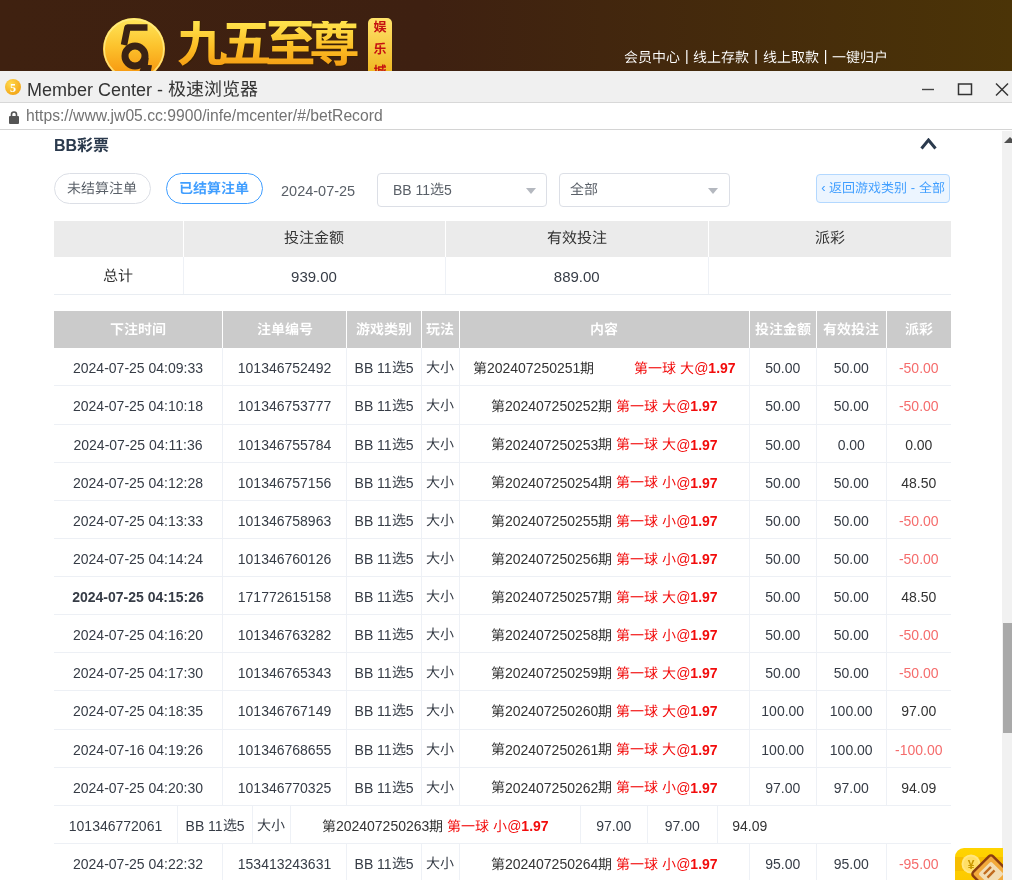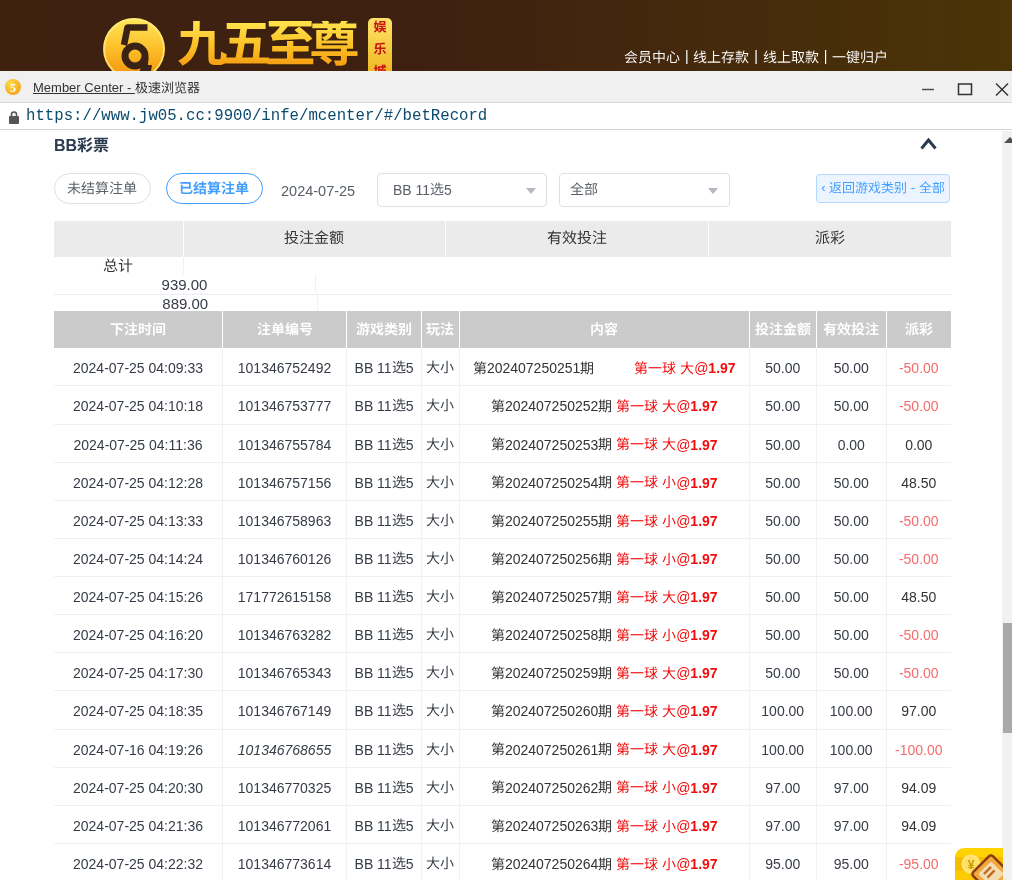--- a/index.html
+++ b/index.html
@@ -6,25 +6,25 @@
  font-family:"Liberation Sans",sans-serif;position:relative;}
 svg.cj{height:1em;vertical-align:-0.193em;overflow:visible;fill:currentColor;}
 
 #banner{position:absolute;left:0;top:0;width:1012px;height:71px;
  background:linear-gradient(90deg,#3f2110 0%,#3e2011 42%,#4b3407 100%);}
 #nav{position:absolute;left:624px;top:49px;width:280px;color:#fff;font-size:14px;white-space:nowrap;}
 #nav .sp{position:relative;top:-1px;padding:0 1px;}
 
 #titlebar{position:absolute;left:0;top:71px;width:1012px;height:32px;background:#f0f0f0;
  border-bottom:1px solid #d8d8d8;}
-#tbtext{position:absolute;left:33px;top:9px;font-size:13px;color:#333;text-decoration:underline;}
+#tbtext{position:absolute;left:27px;top:9px;font-size:18px;color:#333;}
 
 #urlbar{position:absolute;left:0;top:103px;width:1012px;height:27px;background:#fff;
  border-bottom:1px solid #d4d4d4;}
-#urltext{position:absolute;left:26px;top:4px;font-size:15.7px;color:#0c4a6e;font-family:Liberation Mono, monospace;}
+#urltext{position:absolute;left:26px;top:4px;font-size:15.7px;color:#737373;}
 
 #ptitle{position:absolute;left:54px;top:136.5px;font-size:16px;font-weight:bold;color:#2b3a4d;}
 .btn{position:absolute;top:172.5px;height:31.5px;border-radius:16px;background:#fff;
  font-size:14px;text-align:center;line-height:30px;}
 #btn1{left:54px;width:96.5px;border:1px solid #dcdfe6;color:#5a6068;}
 #btn2{left:166px;width:96.5px;border:1px solid #409eff;color:#409eff;font-weight:bold;}
 #date{position:absolute;left:281px;top:183px;font-size:14.5px;color:#5a6068;}
 .sel{position:absolute;top:172.5px;height:34px;border:1px solid #dcdfe6;border-radius:4px;
  font-size:14px;color:#5a6068;line-height:32px;background:#fff;}
 .sel .ar{position:absolute;width:0;height:0;border-left:5.5px solid transparent;
@@ -33,21 +33,21 @@
 #sel1 .ar{left:148px;}
 #sel2{left:558.5px;width:171.5px;padding-left:10px;}
 #sel2 .ar{left:148px;}
 #backbtn{position:absolute;left:816px;top:174px;width:134px;height:29px;background:#ecf5ff;
  border:1px solid #b3d8ff;border-radius:4px;color:#409eff;font-size:13px;text-align:center;line-height:26px;white-space:nowrap;}
 
 #sum{position:absolute;left:54px;top:221px;width:896.5px;}
 #sum .shr{display:flex;height:35.5px;background:#ebebeb;}
 #sum .shc{border-right:1px solid #fff;height:100%;display:flex;align-items:center;justify-content:center;
  font-size:15px;color:#333;}
-#sum .sbr{display:flex;height:38px;background:#fff;border-bottom:1px solid #e9edf2;flex-direction:column;}
+#sum .sbr{display:flex;height:38px;background:#fff;border-bottom:1px solid #e9edf2;}
 #sum .sbc{border-right:1px solid #eef1f6;height:100%;display:flex;align-items:center;justify-content:center;
  font-size:15px;color:#363c46;padding-top:2px;}
 
 #tbl{position:absolute;left:54px;top:311px;width:896.5px;}
 #thead{display:flex;height:37.3px;background:#cbcbcb;}
 .hc{border-right:1px solid #fff;height:100%;display:flex;align-items:center;justify-content:center;
  font-size:14px;color:#fff;font-weight:bold;}
 .tr{display:flex;height:38.14px;background:#fff;border-bottom:1px solid #edf0f5;}
 .c{border-right:1px solid #eef1f6;height:100%;display:flex;align-items:center;justify-content:center;
  font-size:14px;color:#363c46;white-space:pre;padding-top:3px;}
@@ -542,21 +542,21 @@
             <use href="#r4e00" x="1"></use>
             <use href="#r7403" x="2"></use>
           </svg> <svg class="cj" style="width:1em;" viewBox="0 -0.8 1 1">
             <use href="#r5c0f" x="0"></use>
           </svg>@<b>1.97</b></span></div>
       <div class="c" style="width:66.5px;">50.00</div>
       <div class="c" style="width:70.5px;">50.00</div>
       <div class="c" style="width:63.5px;border-right:none;"><span class="pr">-50.00</span></div>
     </div>
     <div class="tr">
-      <div class="c" style="width:169px;">2024-07-25 04:15:26</div>
+      <div class="c" style="width:169px;font-weight:bold;">2024-07-25 04:15:26</div>
       <div class="c" style="width:124px;">171772615158</div>
       <div class="c" style="width:75px;">BB 11<svg class="cj" style="width:1em;" viewBox="0 -0.8 1 1">
           <use href="#r9009" x="0"></use>
         </svg>5</div>
       <div class="c" style="width:37.5px;"><svg class="cj" style="width:2em;" viewBox="0 -0.8 2 1">
           <use href="#r5927" x="0"></use>
           <use href="#r5c0f" x="1"></use>
         </svg></div>
       <div class="c" style="width:290.5px;"><span class="dk"><svg class="cj" style="width:1em;" viewBox="0 -0.8 1 1">
             <use href="#r7b2c" x="0"></use>
@@ -643,21 +643,21 @@
             <use href="#r7403" x="2"></use>
           </svg> <svg class="cj" style="width:1em;" viewBox="0 -0.8 1 1">
             <use href="#r5927" x="0"></use>
           </svg>@<b>1.97</b></span></div>
       <div class="c" style="width:66.5px;">100.00</div>
       <div class="c" style="width:70.5px;">100.00</div>
       <div class="c" style="width:63.5px;border-right:none;"><span class="dk">97.00</span></div>
     </div>
     <div class="tr">
       <div class="c" style="width:169px;">2024-07-16 04:19:26</div>
-      <div class="c" style="width:124px;font-style:italic;">101346768655</div>
+      <div class="c" style="width:124px;">101346768655</div>
       <div class="c" style="width:75px;">BB 11<svg class="cj" style="width:1em;" viewBox="0 -0.8 1 1">
           <use href="#r9009" x="0"></use>
         </svg>5</div>
       <div class="c" style="width:37.5px;"><svg class="cj" style="width:2em;" viewBox="0 -0.8 2 1">
           <use href="#r5927" x="0"></use>
           <use href="#r5c0f" x="1"></use>
         </svg></div>
       <div class="c" style="width:290.5px;"><span class="dk"><svg class="cj" style="width:1em;" viewBox="0 -0.8 1 1">
             <use href="#r7b2c" x="0"></use>
           </svg>202407250261<svg class="cj" style="width:1em;" viewBox="0 -0.8 1 1">
@@ -692,21 +692,20 @@
             <use href="#r4e00" x="1"></use>
             <use href="#r7403" x="2"></use>
           </svg> <svg class="cj" style="width:1em;" viewBox="0 -0.8 1 1">
             <use href="#r5c0f" x="0"></use>
           </svg>@<b>1.97</b></span></div>
       <div class="c" style="width:66.5px;">97.00</div>
       <div class="c" style="width:70.5px;">97.00</div>
       <div class="c" style="width:63.5px;border-right:none;"><span class="dk">94.09</span></div>
     </div>
     <div class="tr">
-      <div class="c" style="width:169px;">2024-07-25 04:21:36</div>
       <div class="c" style="width:124px;">101346772061</div>
       <div class="c" style="width:75px;">BB 11<svg class="cj" style="width:1em;" viewBox="0 -0.8 1 1">
           <use href="#r9009" x="0"></use>
         </svg>5</div>
       <div class="c" style="width:37.5px;"><svg class="cj" style="width:2em;" viewBox="0 -0.8 2 1">
           <use href="#r5927" x="0"></use>
           <use href="#r5c0f" x="1"></use>
         </svg></div>
       <div class="c" style="width:290.5px;"><span class="dk"><svg class="cj" style="width:1em;" viewBox="0 -0.8 1 1">
             <use href="#r7b2c" x="0"></use>
@@ -718,21 +717,21 @@
             <use href="#r7403" x="2"></use>
           </svg> <svg class="cj" style="width:1em;" viewBox="0 -0.8 1 1">
             <use href="#r5c0f" x="0"></use>
           </svg>@<b>1.97</b></span></div>
       <div class="c" style="width:66.5px;">97.00</div>
       <div class="c" style="width:70.5px;">97.00</div>
       <div class="c" style="width:63.5px;border-right:none;"><span class="dk">94.09</span></div>
     </div>
     <div class="tr">
       <div class="c" style="width:169px;">2024-07-25 04:22:32</div>
-      <div class="c" style="width:124px;">101346773614</div>
+      <div class="c" style="width:124px;">153413243631</div>
       <div class="c" style="width:75px;">BB 11<svg class="cj" style="width:1em;" viewBox="0 -0.8 1 1">
           <use href="#r9009" x="0"></use>
         </svg>5</div>
       <div class="c" style="width:37.5px;"><svg class="cj" style="width:2em;" viewBox="0 -0.8 2 1">
           <use href="#r5927" x="0"></use>
           <use href="#r5c0f" x="1"></use>
         </svg></div>
       <div class="c" style="width:290.5px;"><span class="dk"><svg class="cj" style="width:1em;" viewBox="0 -0.8 1 1">
             <use href="#r7b2c" x="0"></use>
           </svg>202407250264<svg class="cj" style="width:1em;" viewBox="0 -0.8 1 1">

